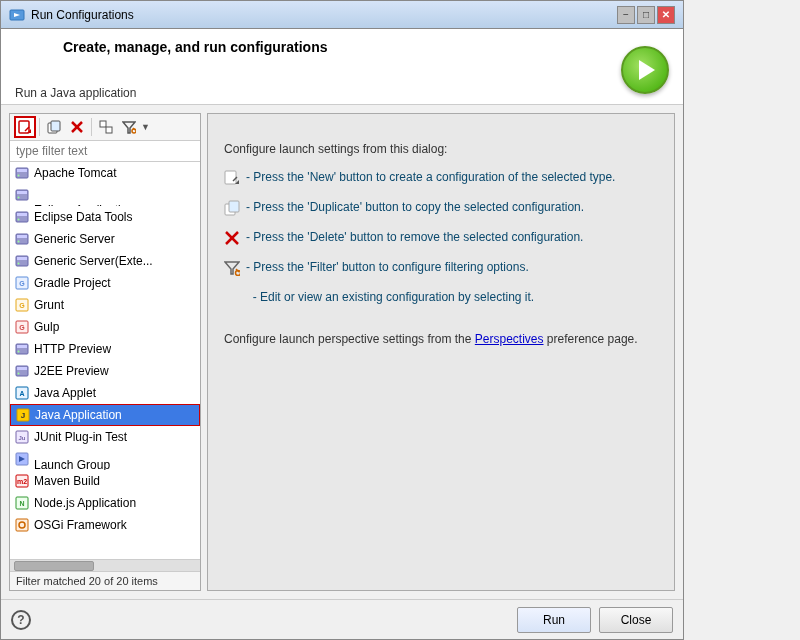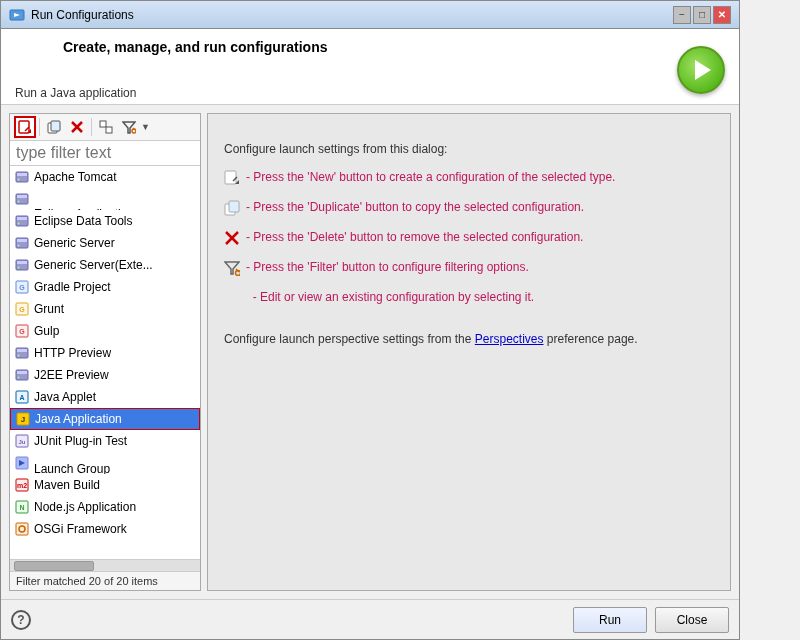--- a/index.html
+++ b/index.html
@@ -5,21 +5,21 @@
     * { box-sizing: border-box; margin: 0; padding: 0; }
     body {
       font-family: 'Segoe UI', Arial, sans-serif;
       font-size: 12px;
       background: #f0f0f0;
       width: 800px;
       height: 640px;
       overflow: hidden;
     }
     .window {
-      width: 740px;
+      width: 684px;
       height: 640px;
       background: #f0f0f0;
       border: 1px solid #888;
       display: flex;
       flex-direction: column;
     }
     .title-bar {
       background: linear-gradient(to bottom, #d6e4f7, #b8d0ea);
       border-bottom: 1px solid #888;
       padding: 4px 8px;
@@ -147,21 +147,21 @@
       width: 1px;
       height: 18px;
       background: #ccc;
       margin: 0 2px;
     }
     .filter-input {
       width: 100%;
       padding: 3px 6px;
       border: none;
       border-bottom: 1px solid #ccc;
-      font-size: 16px;
+      font-size: 12px;
       color: #be185d;
       outline: none;
     }
     .tree-list {
       flex: 1;
       overflow-y: auto;
       overflow-x: hidden;
     }
     .tree-item {
       display: flex;
@@ -227,21 +227,21 @@
       font-size: 12px;
       color: #333;
       margin-bottom: 4px;
     }
     .config-item {
       display: flex;
       align-items: flex-start;
       gap: 6px;
       margin: 4px 0;
       font-size: 12px;
-      color: #be185d;
+      color: #0c4a6e;
     }
     .config-icon {
       width: 16px;
       height: 16px;
       flex-shrink: 0;
       margin-top: 0px;
       display: flex;
       align-items: center;
       justify-content: center;
     }

